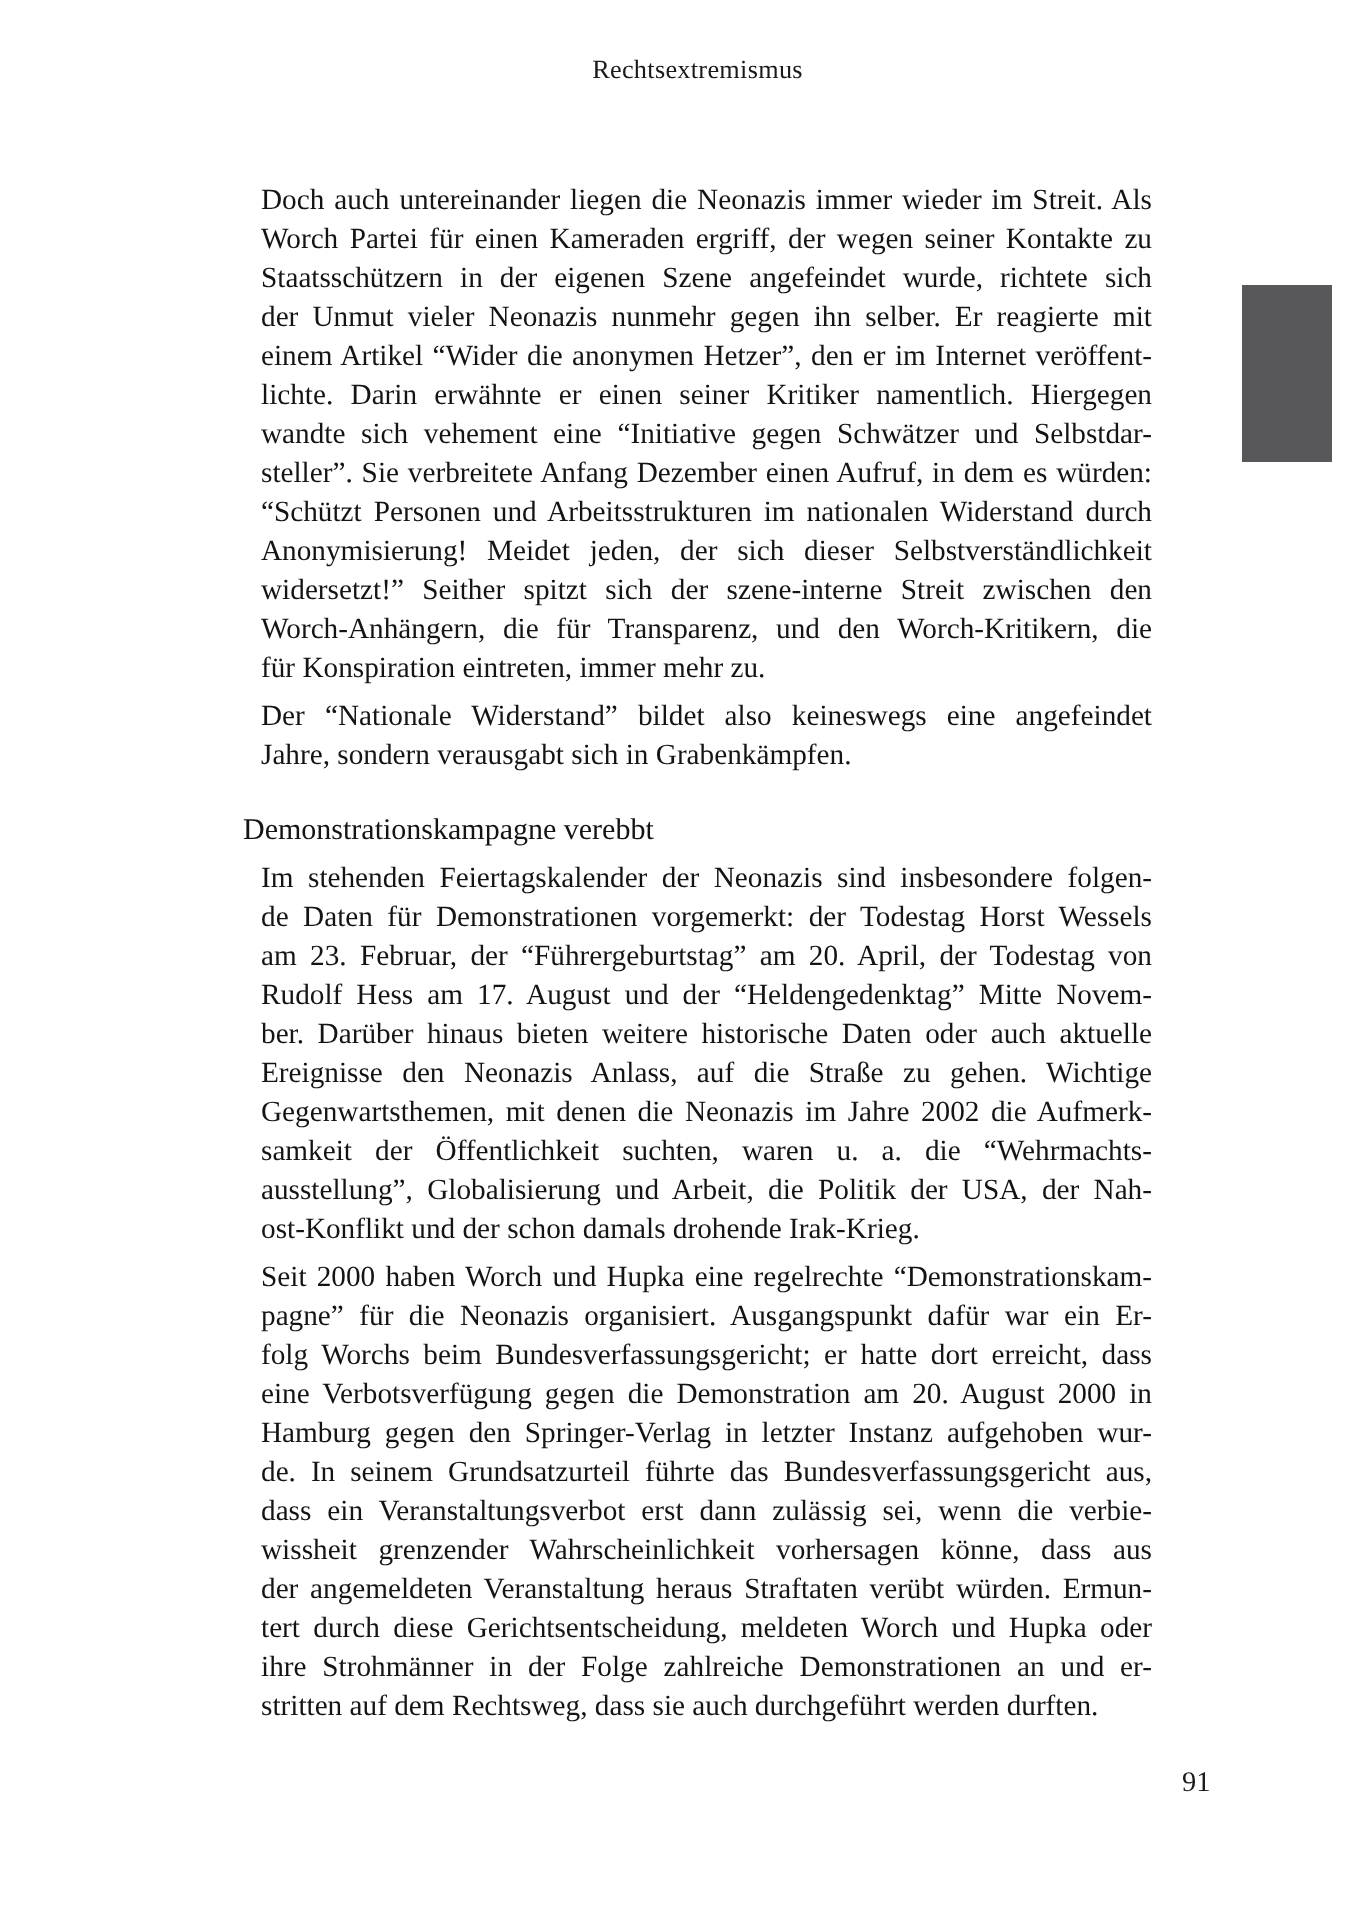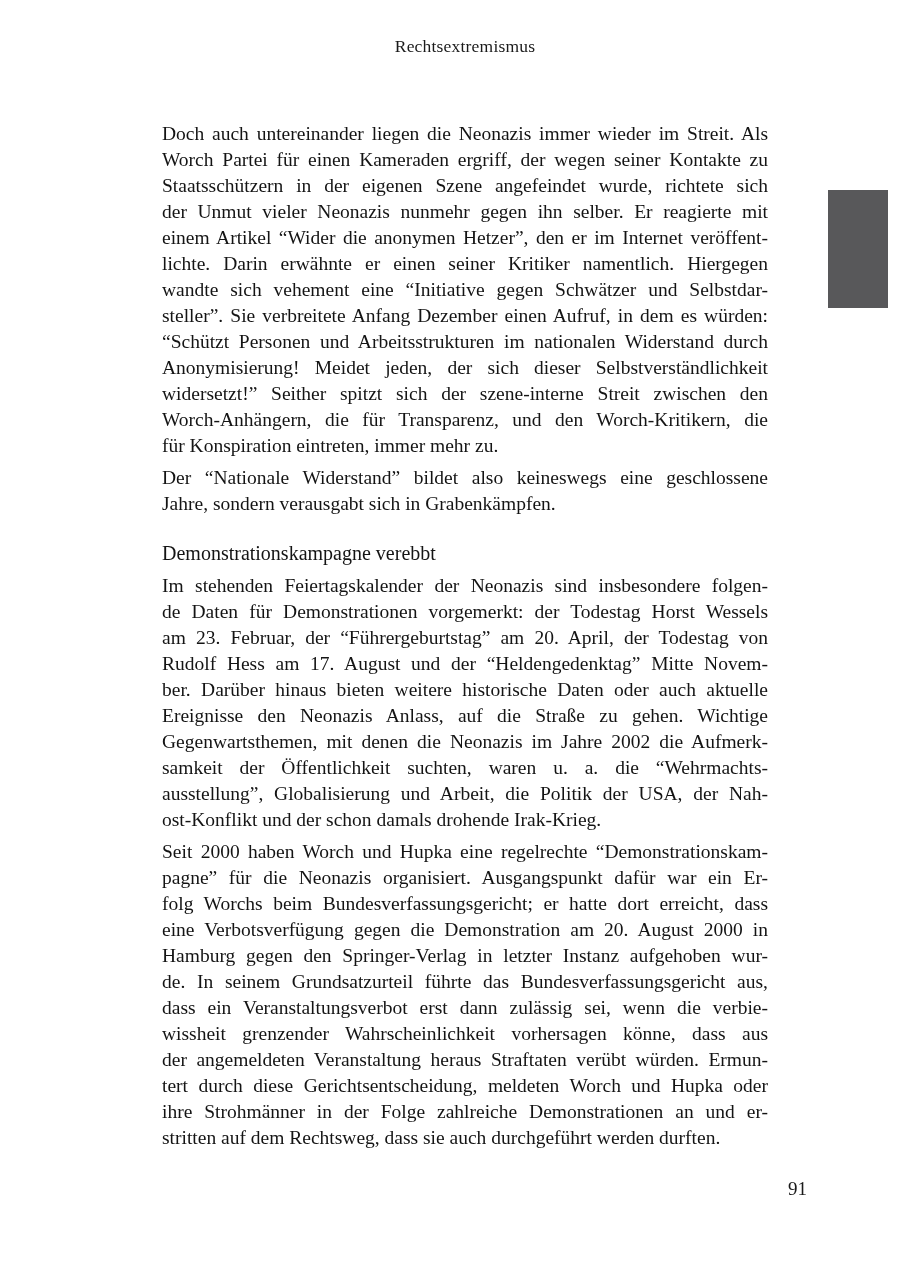--- a/index.html
+++ b/index.html
@@ -32,21 +32,21 @@
   }
   .text-block {
     position: absolute;
     left: 162px;
     top: 121px;
     width: 606px;
     font-size: 19.5px;
     line-height: 26px;
     color: #141414;
   }
-  .para { margin: 0 0 6px 0; }
+  .para { margin: 0 0 6px 12px; }
   .para .line {
     text-align: justify;
     text-align-last: justify;
     white-space: normal;
   }
   .para .line.last {
     text-align: right;
     text-align-last: left;
   }
   .heading {
@@ -81,21 +81,21 @@
         <div class="line">lichte. Darin erwähnte er einen seiner Kritiker namentlich. Hiergegen</div>
         <div class="line">wandte sich vehement eine “Initiative gegen Schwätzer und Selbstdar-</div>
         <div class="line">steller”. Sie verbreitete Anfang Dezember einen Aufruf, in dem es würden:</div>
         <div class="line">“Schützt Personen und Arbeitsstrukturen im nationalen Widerstand durch</div>
         <div class="line">Anonymisierung! Meidet jeden, der sich dieser Selbstverständlichkeit</div>
         <div class="line">widersetzt!” Seither spitzt sich der szene-interne Streit zwischen den</div>
         <div class="line">Worch-Anhängern, die für Transparenz, und den Worch-Kritikern, die</div>
         <div class="line last">für Konspiration eintreten, immer mehr zu.</div>
       </div>
       <div class="para">
-        <div class="line">Der “Nationale Widerstand” bildet also keineswegs eine geschlossene</div>
+        <div class="line">Der “Nationale Widerstand” bildet also keineswegs eine angefeindet</div>
         <div class="line last">Jahre, sondern verausgabt sich in Grabenkämpfen.</div>
       </div>
       <div class="heading">Demonstrationskampagne verebbt</div>
       <div class="para">
         <div class="line">Im stehenden Feiertagskalender der Neonazis sind insbesondere folgen-</div>
         <div class="line">de Daten für Demonstrationen vorgemerkt: der Todestag Horst Wessels</div>
         <div class="line">am 23. Februar, der “Führergeburtstag” am 20. April, der Todestag von</div>
         <div class="line">Rudolf Hess am 17. August und der “Heldengedenktag” Mitte Novem-</div>
         <div class="line">ber. Darüber hinaus bieten weitere historische Daten oder auch aktuelle</div>
         <div class="line">Ereignisse den Neonazis Anlass, auf die Straße zu gehen. Wichtige</div>

